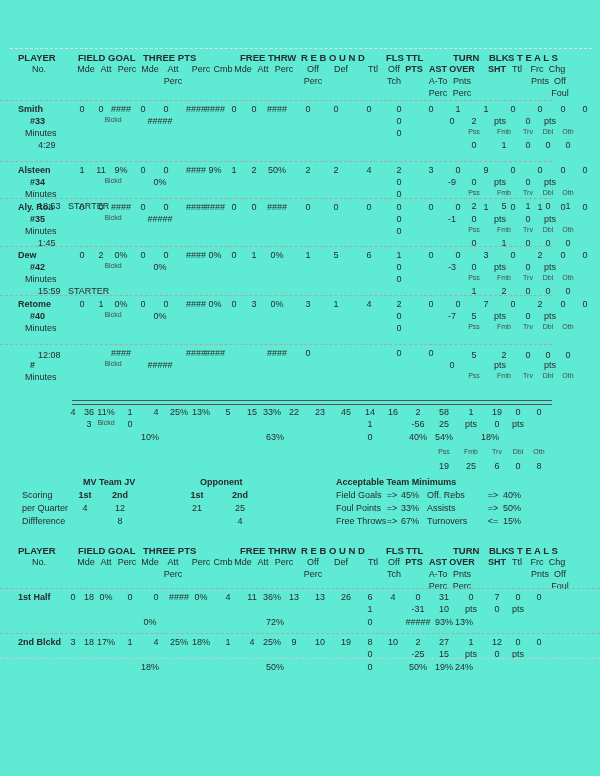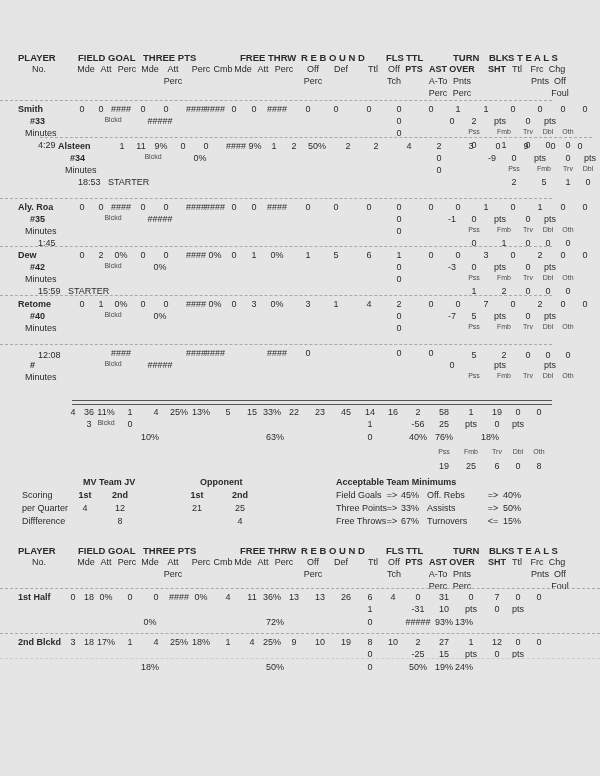--- a/index.html
+++ b/index.html
@@ -1,16 +1,16 @@
 <!DOCTYPE html>
 <html><head>
 <meta charset="utf-8">
 <style>
   html,body{margin:0;padding:0;background:#fff;}
-  .sheet{position:relative;width:600px;height:776px;background:#e5e5e5;overflow:hidden;
+  .sheet{position:relative;width:600px;height:776px;background:#5eead4;overflow:hidden;
          font-family:"Liberation Sans",sans-serif;font-size:9px;color:#2a2a2a;}
   .ln{position:absolute;left:0;width:100%;height:11px;}
   .cc{position:absolute;transform:translateX(-50%);white-space:nowrap;}
   .lf{position:absolute;white-space:nowrap;}
   .b{font-weight:bold;}
   .gt{font-size:9.5px;font-weight:bold;}
   .sm{font-size:7px;color:#4a4a4a;}
   .hdrblk{position:absolute;left:0;width:600px;height:49px;}
   .prow{position:absolute;left:0;width:552px;height:49px;border-top:1px dashed #a9a9a9;}
   .hfrow{position:absolute;left:0;width:600px;height:45px;border-top:1px dashed #a9a9a9;}
@@ -215,21 +215,21 @@
       <div class="ln" style="top:39px">
         <span class="lf" style="left:38px">4:29</span>
         <span class="lf" style="left:68px"></span>
         <span class="cc x-pss">0</span>
         <span class="cc x-fmb">1</span>
         <span class="cc x-trv">0</span>
         <span class="cc x-dbl">0</span>
         <span class="cc x-oth">0</span>
       </div>
     </div>
-      <div class="prow" style="display: block; top: 137px; margin-left: 40px;">
+      <div class="prow" style="display: block; top: 161px;">
       <div class="ln" style="top:3px">
         <span class="lf b" style="left:18px">Alsteen</span>
         <span class="cc x-fgm">1</span>
         <span class="cc x-fga">11</span>
         <span class="cc x-fgp">9%</span>
         <span class="cc x-tpm">0</span>
         <span class="cc x-tpa">0</span>
         <span class="cc x-tpp">####</span>
         <span class="cc x-cmb">9%</span>
         <span class="cc x-ftm">1</span>
@@ -534,21 +534,21 @@
       <span class="cc y-ovr">25</span>
       <span class="cc y-blk">pts</span>
       <span class="cc y-stt">0</span>
       <span class="cc y-frc">pts</span>
     </div>
     <div class="ln" style="top:30px">
       <span class="cc y-tap">10%</span>
       <span class="cc y-rbp">63%</span>
       <span class="cc y-fls">0</span>
       <span class="cc y-ast">40%</span>
-      <span class="cc y-ovr">76%</span>
+      <span class="cc y-ovr">54%</span>
       <span class="cc y-sp1">18%</span>
     </div>
     <div class="ln" style="top:46px">
       <span class="cc sm y-ovr">Pss</span>
       <span class="cc sm y-blk">Fmb</span>
       <span class="cc sm y-stt">Trv</span>
       <span class="cc sm y-frc">Dbl</span>
       <span class="cc sm y-chg">Oth</span>
     </div>
     <div class="ln" style="top:59px">
@@ -591,21 +591,21 @@
 
   <div class="mrow" style="display: block; top: 490px;">
       <span class="lf" style="left:336px">Field Goals</span>
       <span class="cc mn-op1">=&gt;</span>
       <span class="cc mn-v1">45%</span>
       <span class="lf" style="left:427px">Off. Rebs</span>
       <span class="cc mn-op2">=&gt;</span>
       <span class="cc mn-v2">40%</span>
     </div>
       <div class="mrow" style="display: block; top: 503px;">
-      <span class="lf" style="left:336px">Three Points</span>
+      <span class="lf" style="left:336px">Foul Points</span>
       <span class="cc mn-op1">=&gt;</span>
       <span class="cc mn-v1">33%</span>
       <span class="lf" style="left:427px">Assists</span>
       <span class="cc mn-op2">=&gt;</span>
       <span class="cc mn-v2">50%</span>
     </div>
       <div class="mrow" style="display: block; top: 516px;">
       <span class="lf" style="left:336px">Free Throws</span>
       <span class="cc mn-op1">=&gt;</span>
       <span class="cc mn-v1">67%</span>

